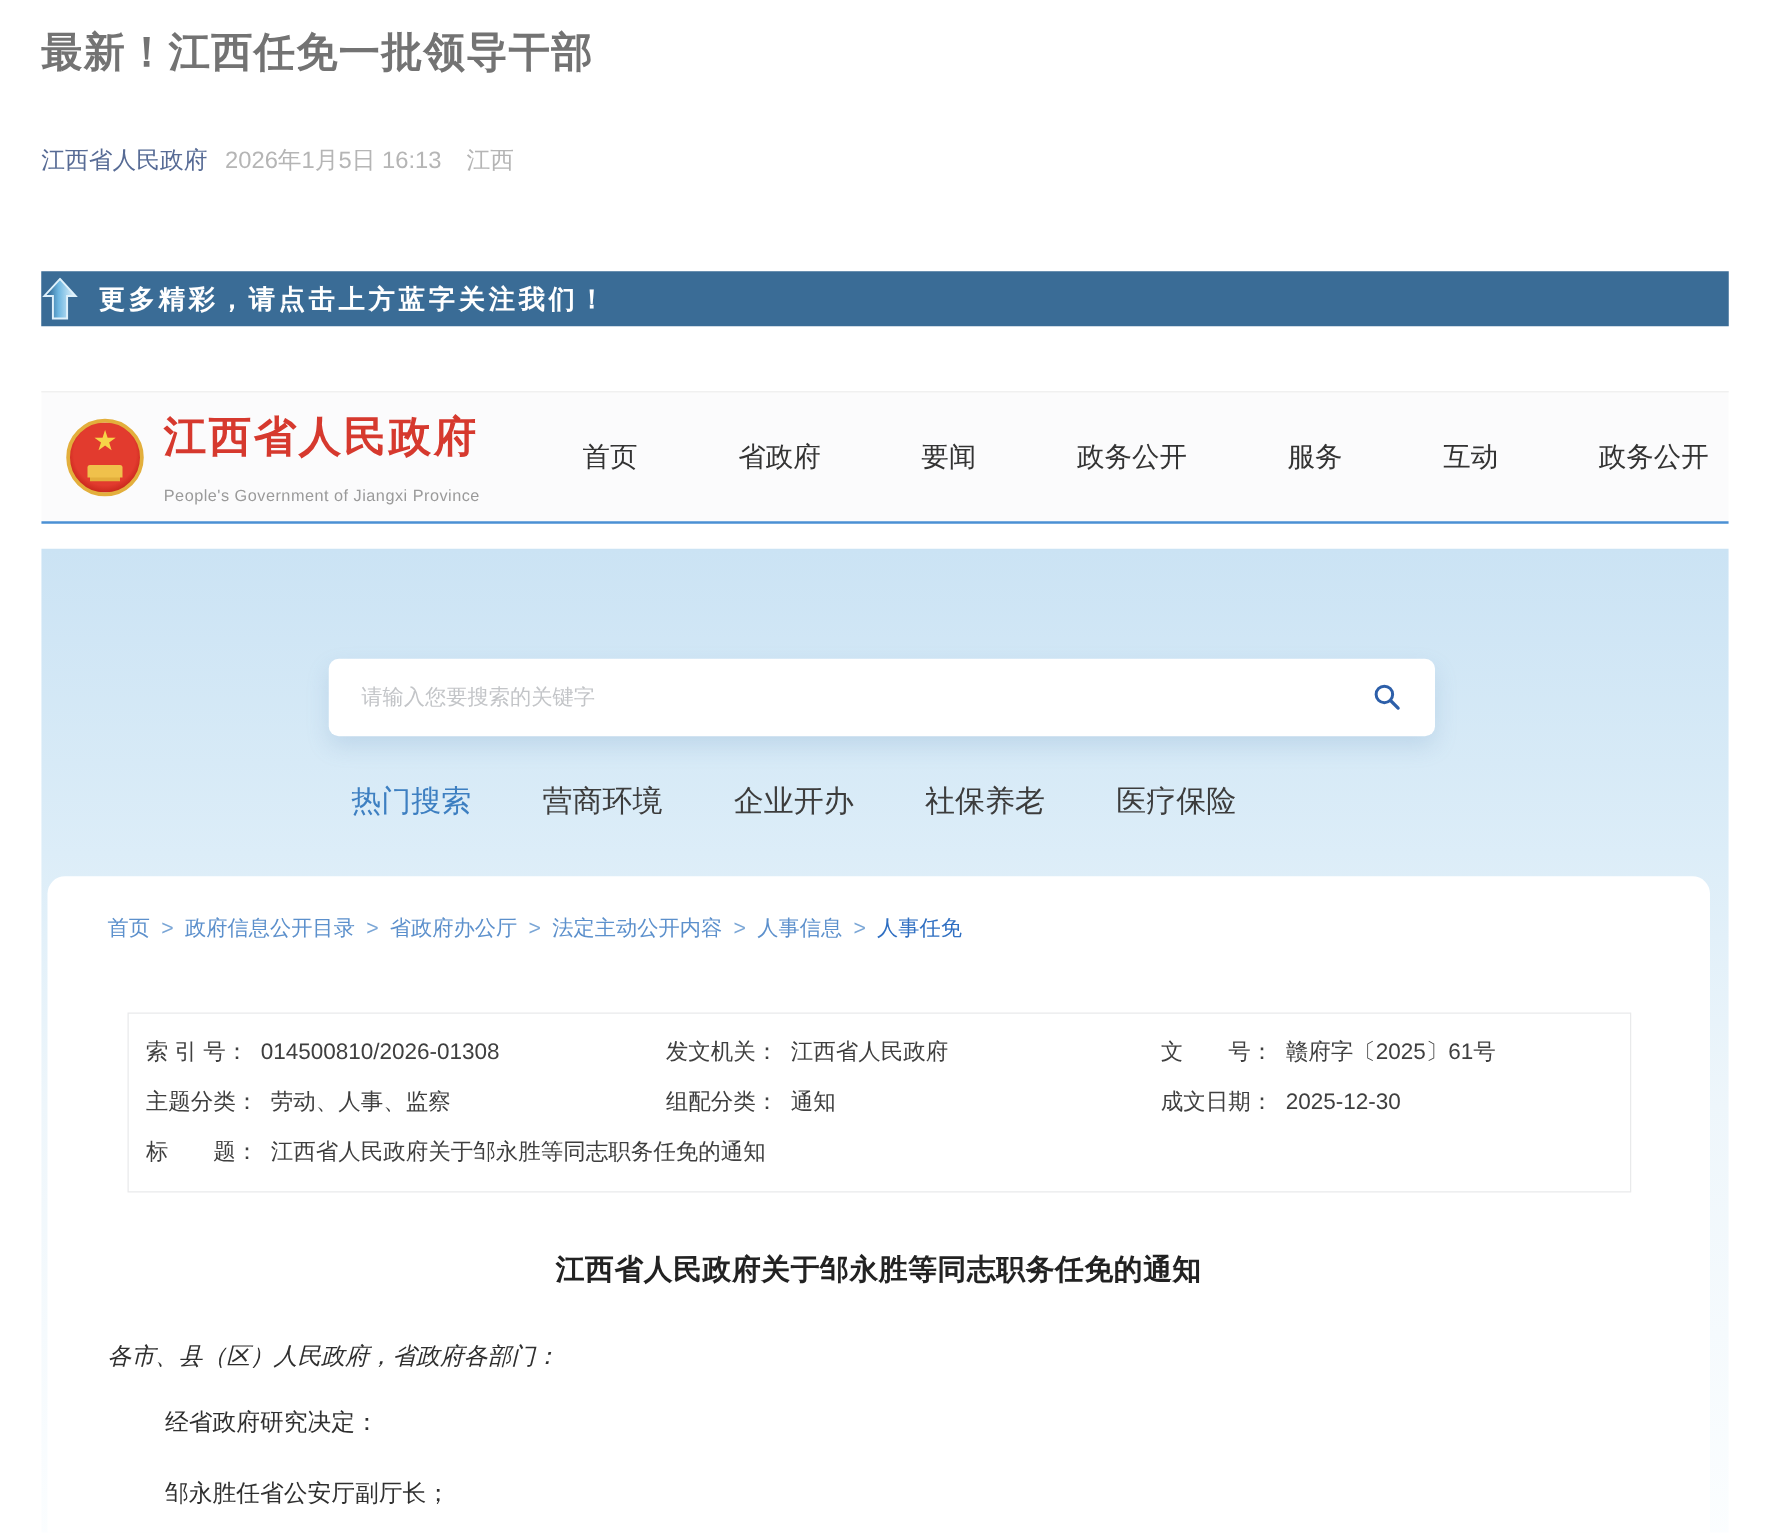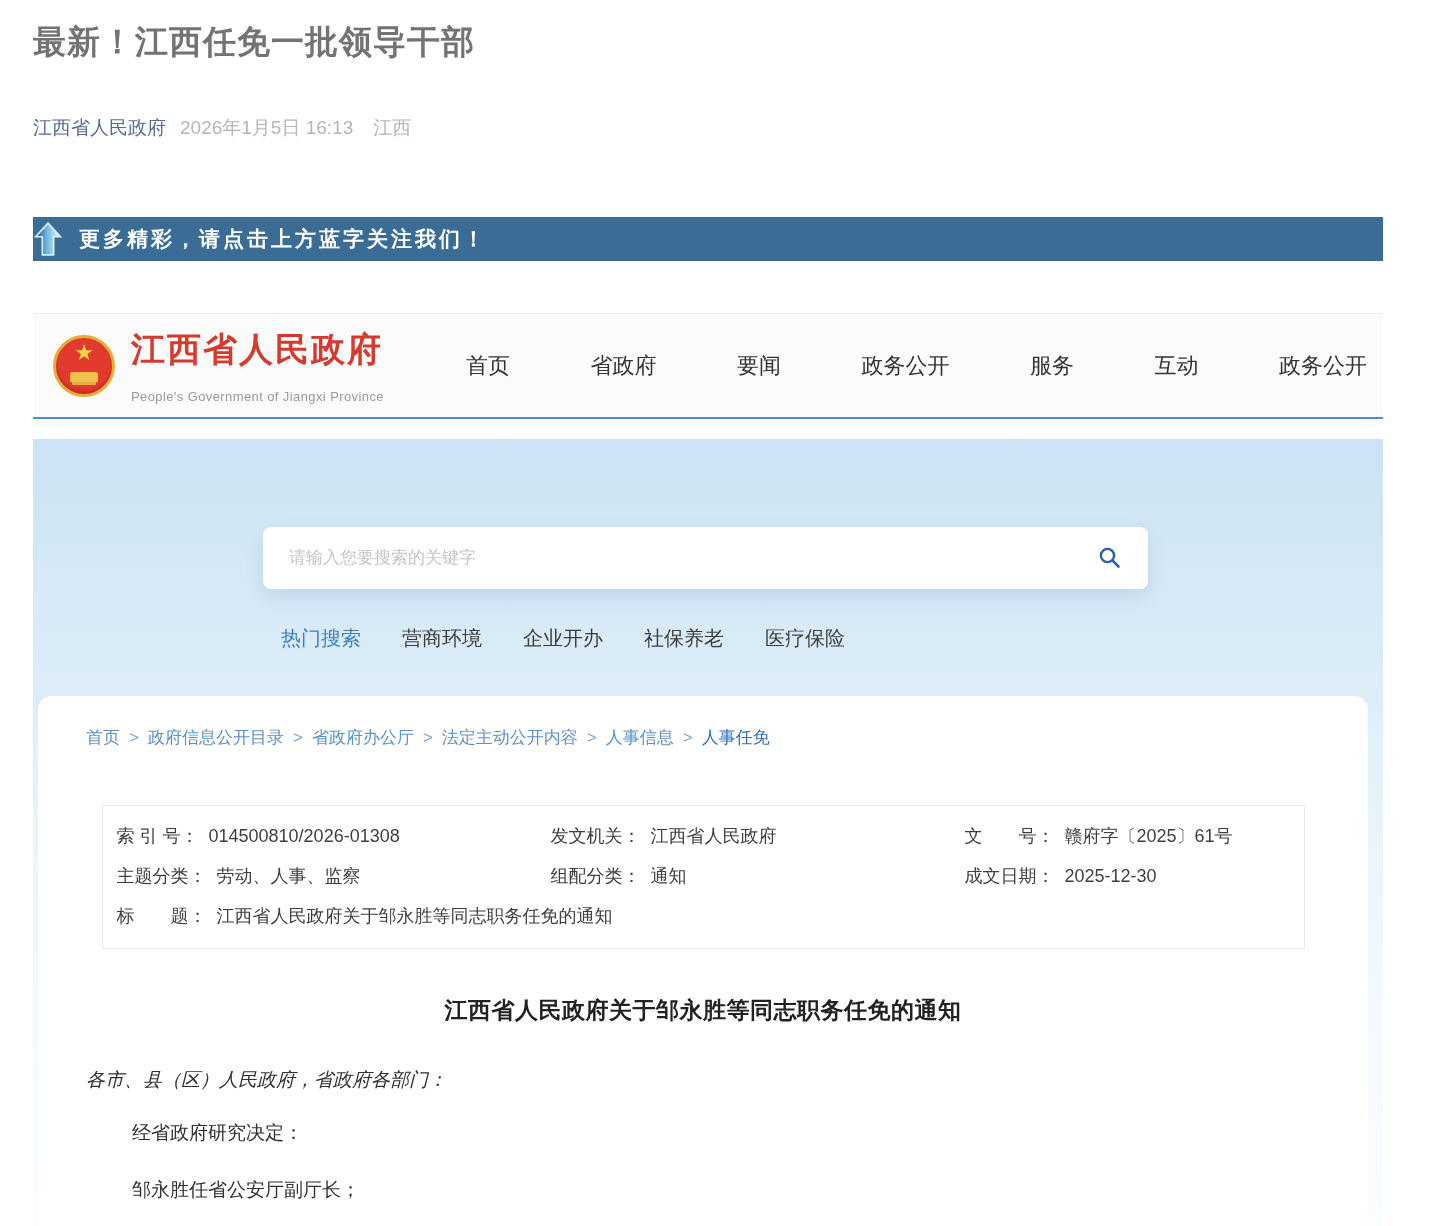--- a/index.html
+++ b/index.html
@@ -44,35 +44,35 @@
   .shot-body { height:810px; background:linear-gradient(180deg,#cbe3f4 0%, #dcedf8 30%, #eef6fb 55%, #fcfeff 100%); }
 
   .searchbox { position:relative; top:88px; margin-left:230px; width:885px; height:62px;
                background:#fff; border-radius:8px; display:flex; align-items:center;
                padding:0 26px; box-shadow:0 8px 18px rgba(110,150,190,.22);margin-top:20px; }
   .searchbox input { flex:1; border:none; outline:none; font-size:17px; color:#333;
                      font-family:"Liberation Sans",sans-serif; background:transparent; }
   .searchbox input::placeholder { color:#c3c5c8; }
   .searchbox .mag { width:24px; height:24px; cursor:pointer; flex:0 0 auto; }
 
-  .hotrow { position:relative; top:124px; margin-left:248px; display:flex; gap:41px; font-size:20px; }
+  .hotrow { position:relative; top:124px; margin-left:248px; display:flex; gap:57px; font-size:24px; }
   .hotrow .hot-label { color:#3d7fc1; }
   .hotrow .hot-item { color:#3c3c3c; cursor:pointer; }
 
   .card { position:relative; top:168px; margin-left:5px; width:1330px; height:560px;
           background:#fff; border-radius:14px 14px 0 0; }
 
   .breadcrumb { padding:30px 0 0 48px; font-size:17px; color:#5c90cc; display:flex; flex-wrap:wrap; }
   .breadcrumb .crumb { cursor:pointer; }
   .breadcrumb .crumb:not(:last-child)::after { content:">"; color:#7aa6d6; margin:0 9px; cursor:default; }
   .breadcrumb .crumb:last-child { color:#2f6fc2; }
 
   .meta-box { margin:56px auto 0; width:1203px; border:1px solid #e9eaeb; background:#fff;
               padding:10px 0 12px 14px; font-size:18px; color:#3f3f3f; }
-  .meta-row { display:grid; grid-template-columns:416px 396px 1fr; line-height:40px;gap:18px; }
+  .meta-row { display:grid; grid-template-columns:416px 396px 1fr; line-height:40px; }
   .meta-row.wide { grid-template-columns:812px 1fr; }
   .meta-cell { white-space:nowrap; overflow:hidden; }
   .meta-cell .lbl { color:#3f3f3f; }
   .meta-cell .val { margin-left:10px; }
 
   .doc-title { margin-top:46px; text-align:center; font-size:23px; font-weight:bold; color:#222; letter-spacing:.5px; }
 
   .doc-body { font-size:19px; color:#2f2f2f; }
   .doc-body .p1 { margin:41px 0 0 48px;font-style:italic; }
   .doc-body .p2 { margin:27px 0 0 94px; }

